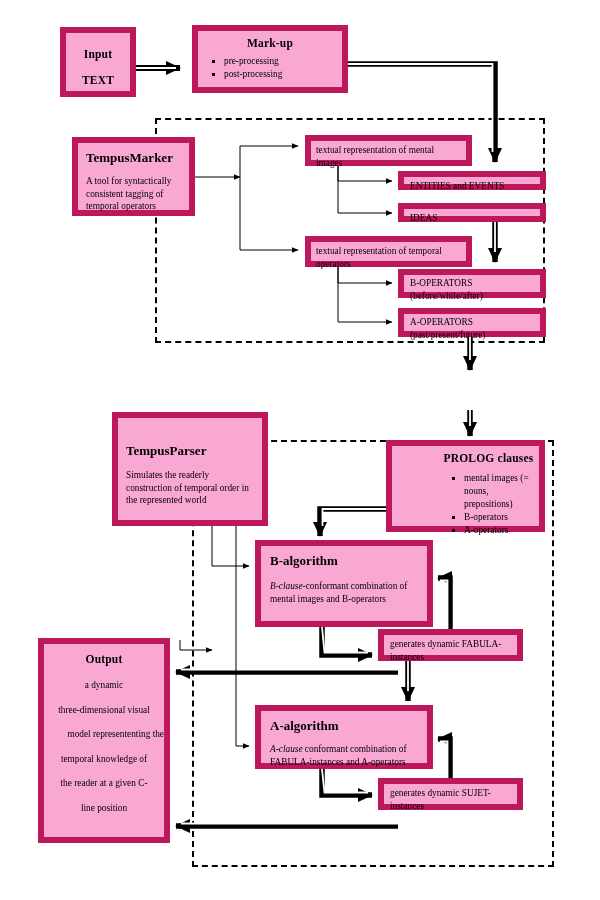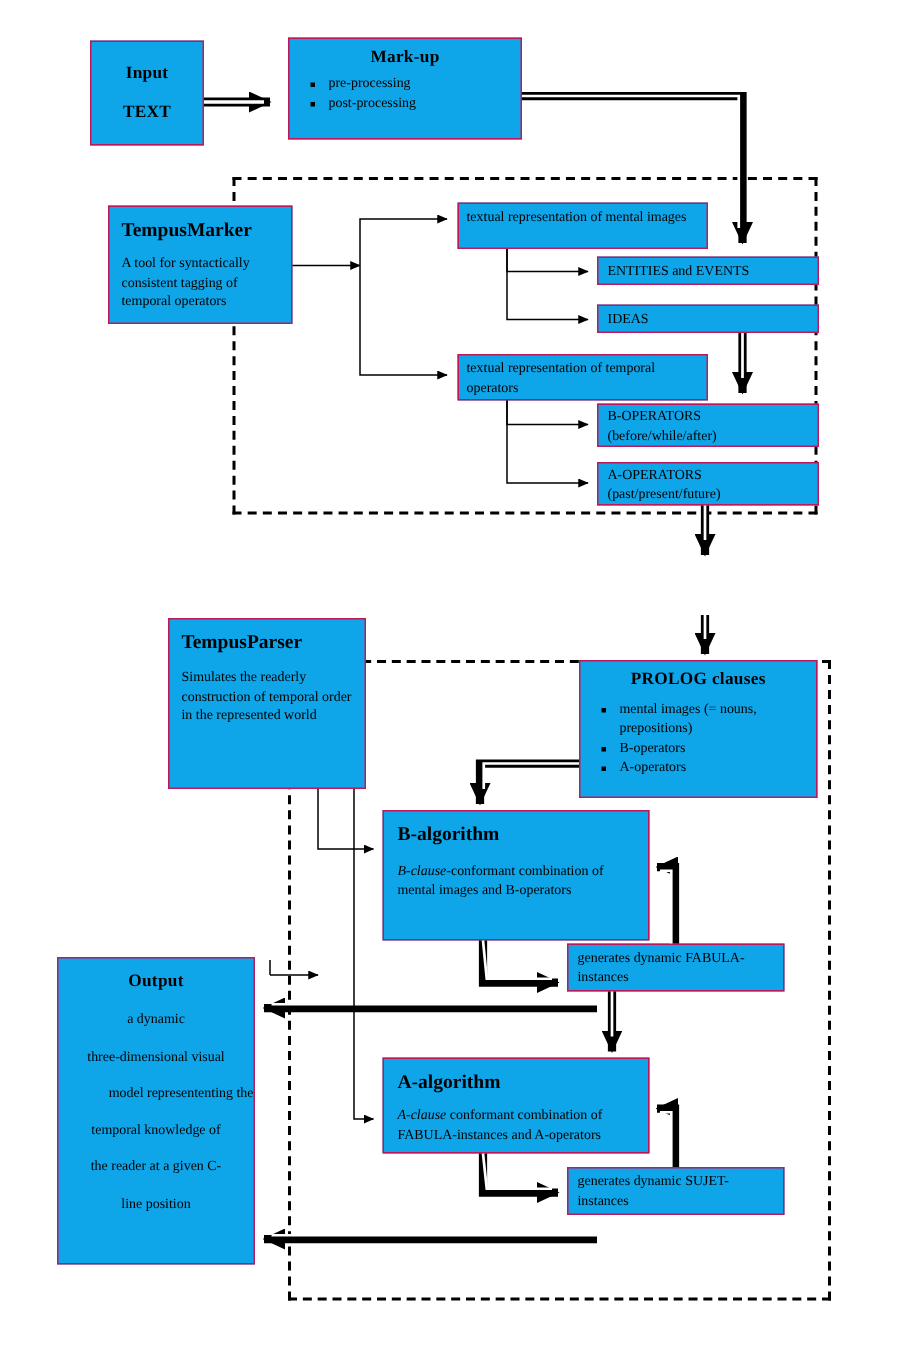--- a/index.html
+++ b/index.html
@@ -1,20 +1,20 @@
 <!DOCTYPE html>
 <html><head>
 <meta charset="utf-8">
 <style>
   html,body{margin:0;padding:0;background:#ffffff;}
   body{width:600px;height:900px;position:relative;
        font-family:"Liberation Serif","DejaVu Serif",serif;color:#000;}
   #diagram{position:absolute;left:0;top:0;width:600px;height:900px;overflow:hidden;}
 
-  .box{position:absolute;box-sizing:border-box;border:1px solid #be185d;background:#0ea5e9;}
+  .box{position:absolute;box-sizing:border-box;border:6px solid #be185d;background:#f9a8d4;}
   .dashbox{position:absolute;box-sizing:border-box;border:2px dashed #000;background:transparent;}
 
   .ttl{font-weight:bold;text-align:center;font-size:11.5px;letter-spacing:.2px;}
   .ttl-l{font-weight:bold;text-align:left;font-size:13px;}
   .bdy{font-size:9.3px;line-height:12.5px;}
   .ctr{text-align:center;}
   .plain{font-size:9.3px;line-height:12.5px;}
   .it{font-style:italic;}
 
   ul.bul{margin:0;padding:0 0 0 26px;list-style:none;}
@@ -71,26 +71,26 @@
     <div class="plain">B-OPERATORS</div>
     <div class="plain">(before/while/after)</div>
   </div>
 
   <div class="box" style="left:398px;top:308px;width:148px;height:29px;padding:2px 6px;">
     <div class="plain">A-OPERATORS</div>
     <div class="plain">(past/present/future)</div>
   </div>
 
 
-  <div class="box" style="left:112px;top:412px;width:132px;height:114px;padding:7px 8px;">
+  <div class="box" style="left:112px;top:412px;width:156px;height:114px;padding:25px 8px;">
     <div class="ttl-l">TempusParser</div>
     <div class="bdy" style="margin-top:10px;">Simulates the readerly construction of temporal order in the represented world</div>
   </div>
 
-  <div class="box" style="left:386px;top:440px;width:159px;height:92px;">
+  <div class="box" style="left:386px;top:440px;width:159px;height:92px;padding-left:46px;">
     <div class="ttl" style="margin-top:6px;">PROLOG clauses</div>
     <ul class="bul" style="margin-top:8px;">
       <li>mental images (= nouns, prepositions)</li>
       <li>B-operators</li>
       <li>A-operators</li>
     </ul>
   </div>
 
   <div class="box" style="left:255px;top:540px;width:178px;height:87px;padding:7px 9px;">
     <div class="ttl-l">B-algorithm</div>

